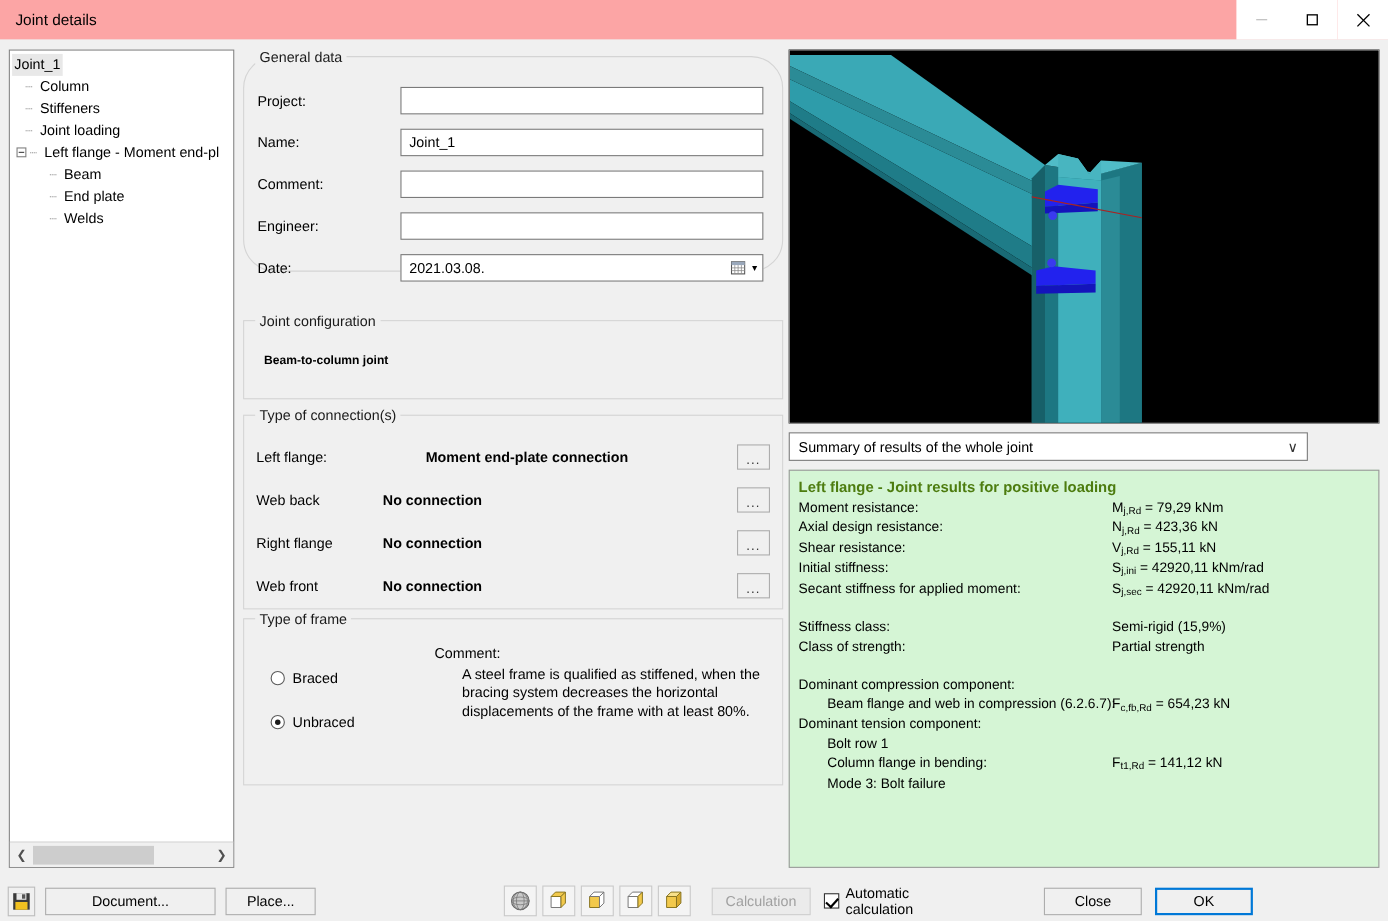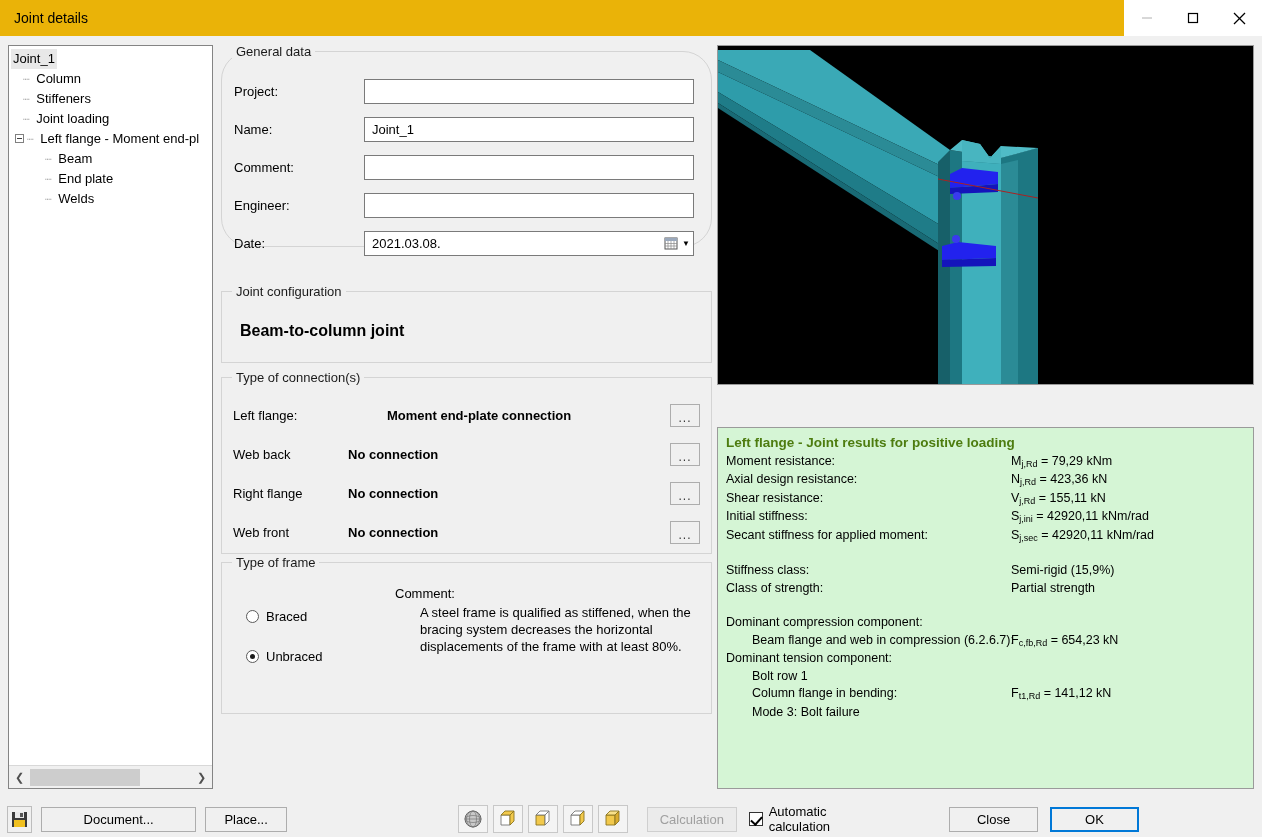--- a/index.html
+++ b/index.html
@@ -10,21 +10,21 @@
     font-family:"Liberation Sans", sans-serif;
     font-size:13px;
     color:#000;
     overflow:hidden;
     position:relative;
   }
 
   
   #titlebar {
     position:absolute; left:0; top:0; width:1262px; height:36px;
-    background:#eab308;
+    background:#fca5a5;
     display:flex; align-items:center;
   }
   #title-text { margin-left:14px; font-size:14px; color:#000; }
   .wbtns { margin-left:auto; display:flex; height:36px; }
   .wbtn {
     width:46px; height:36px; display:flex; align-items:center; justify-content:center;
     background:#ffffff;
   }
   .wbtn svg { display:block; }
 
@@ -80,21 +80,21 @@
   .frow { position:absolute; left:12px; height:26px; display:flex; align-items:center; width:470px; }
   .flabel { width:130px; font-size:13px; }
   .finput {
     width:330px; height:25px; background:#ffffff; border:1px solid #7a7a7a;
     display:flex; align-items:center; padding:0 7px; font-size:13px;
   }
   .finput.date { justify-content:space-between; padding-right:3px; }
   .dateicons { display:flex; align-items:center; gap:4px; }
 
   
-  #config-label { position:absolute; left:18px; top:30px; font-weight:bold; font-size:16px; }
+  #config-label { position:absolute; left:18px; top:30px; font-weight:bold; font-size:11px; }
 
   
   .crow { position:absolute; left:0; width:100%; height:29px; display:flex; align-items:center; }
   .clabel { margin-left:11px; width:115px; font-size:13px; }
   .cvalue { font-weight:bold; font-size:13px; }
   .ellipsis-btn {
     position:absolute; right:11px; width:30px; height:23px;
     background:#f0f0f0; border:1px solid #adadad;
     display:flex; align-items:flex-end; justify-content:center;
     font-size:12px; color:#333; line-height:10px; padding-bottom:3px; letter-spacing:1px;
@@ -375,20 +375,24 @@
       <polygon points="224,200 240,196 278,200 278,212 224,214" fill="#2222ee"></polygon>
       <polygon points="224,214 278,212 278,220 224,221" fill="#1414bb"></polygon>
 
       <circle cx="239" cy="150" r="4" fill="#3a3aee"></circle>
       <circle cx="238" cy="193" r="4" fill="#3a3aee"></circle>
 
       <line x1="220" y1="133" x2="320" y2="152" stroke="#aa2222" stroke-width="1"></line>
     </svg>
   </div>
 
+  <div id="results-select">
+    <span>Summary of results of the whole joint</span>
+    <span class="chev">∨</span>
+  </div>
 
   <div id="results-panel">
     <div id="res-title">Left flange - Joint results for positive loading</div>
 
     <div class="res-line">
       <span class="res-lbl">Moment resistance:</span>
       <span class="res-val"><span>M</span><sub>j,Rd</sub><span> = 79,29 kNm</span></span>
     </div>
     <div class="res-line">
       <span class="res-lbl">Axial design resistance:</span>

